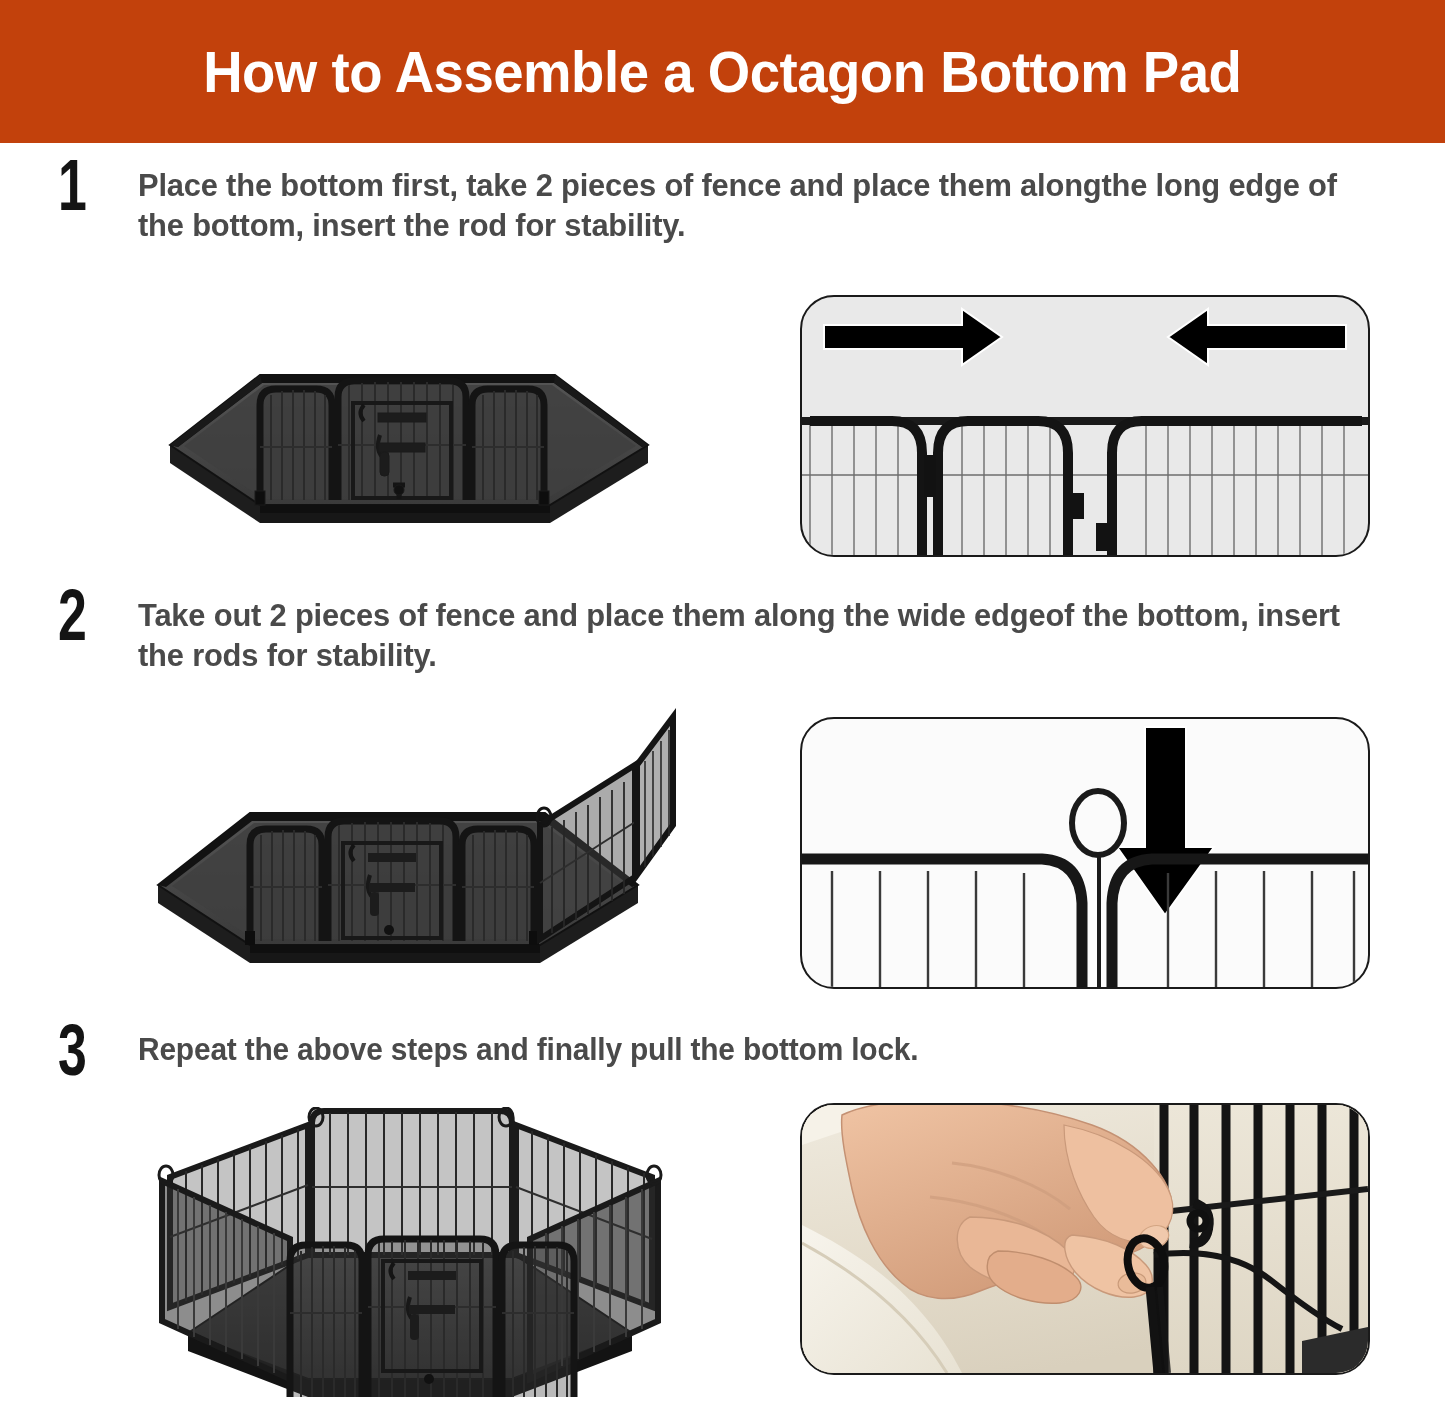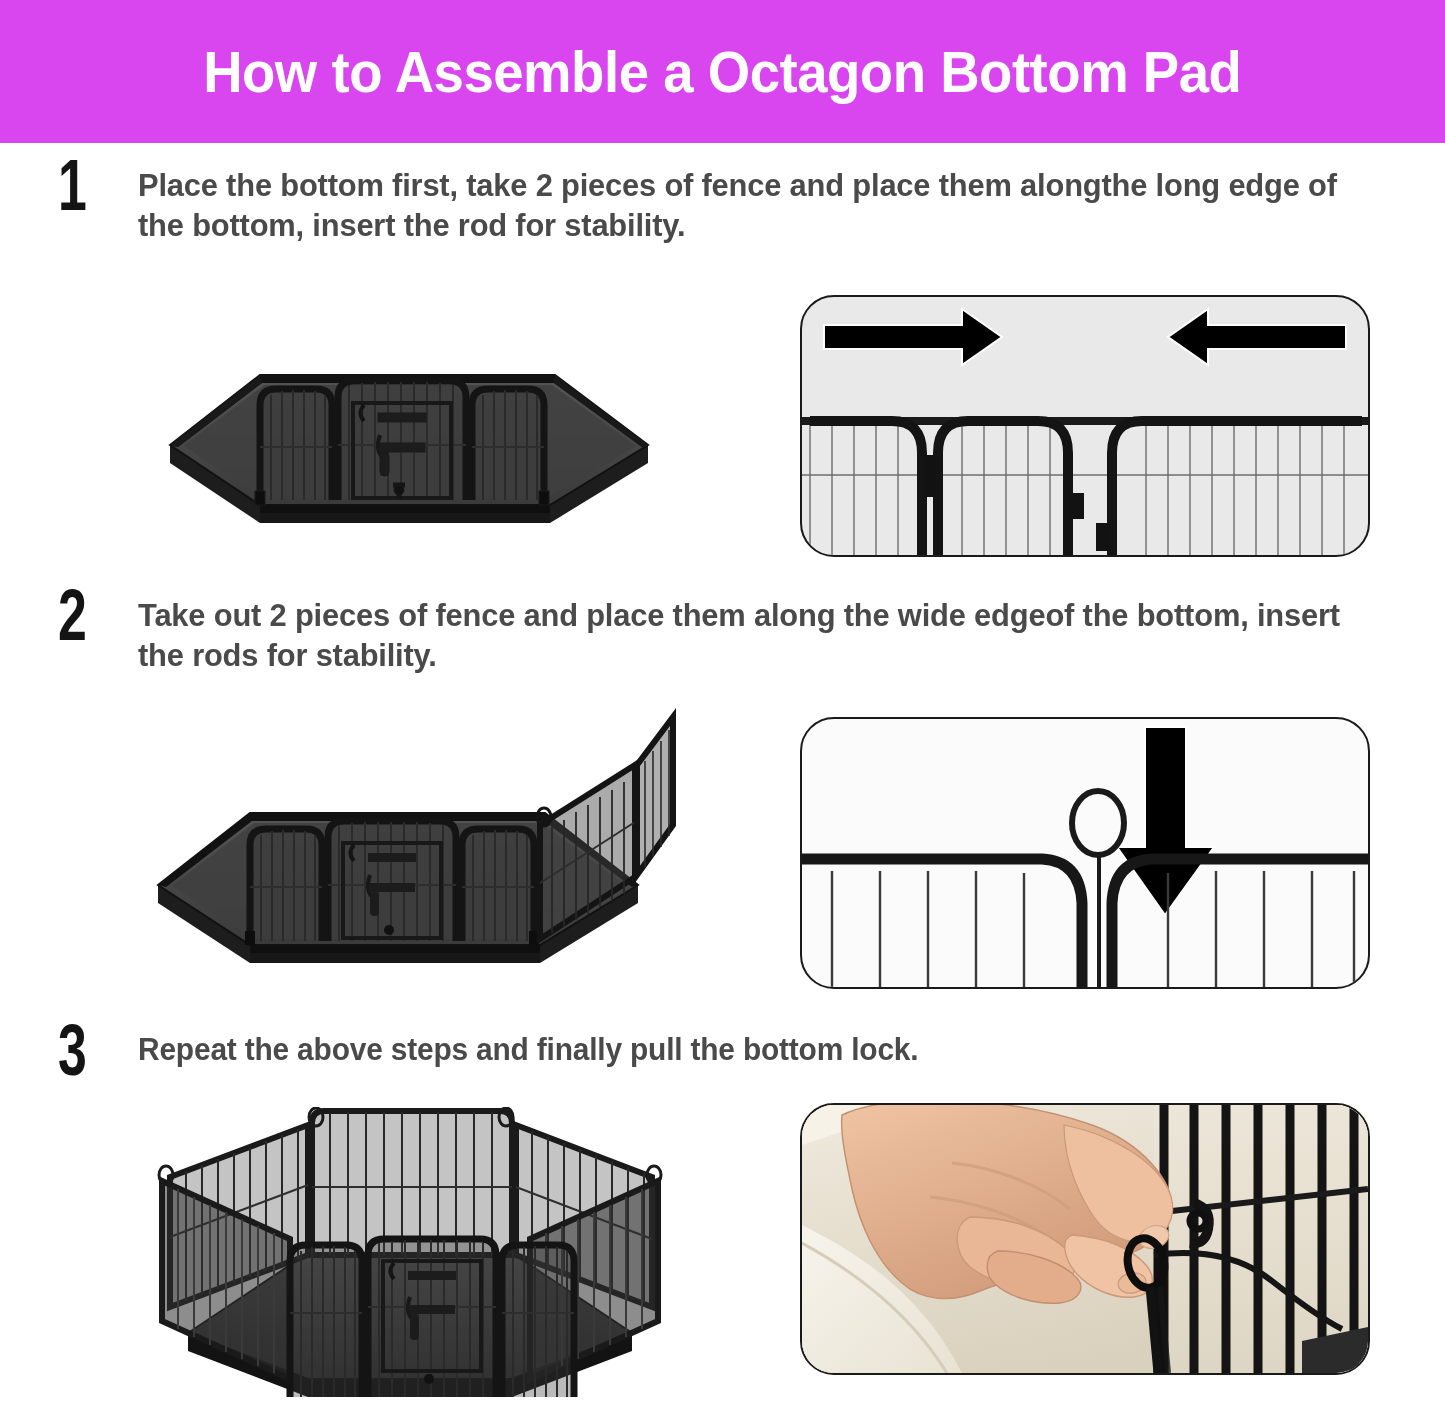--- a/index.html
+++ b/index.html
@@ -9,21 +9,21 @@
     background:#ffffff;
     font-family:"Liberation Sans", sans-serif;
     overflow:hidden;
     position:relative;
   }
   .page{position:relative;width:1445px;height:1411px;background:#fff;}
 
   
   .header-bar{
     position:absolute;left:0;top:0;width:1445px;height:143px;
-    background:#d946ef;
+    background:#c2410c;
     display:flex;align-items:center;justify-content:center;
   }
   .header-title{
     color:#ffffff;
     font-family:"Liberation Sans", sans-serif;
     font-weight:bold;
     font-size:58px;
     letter-spacing:-0.5px;
     text-align:center;
     white-space:nowrap;

